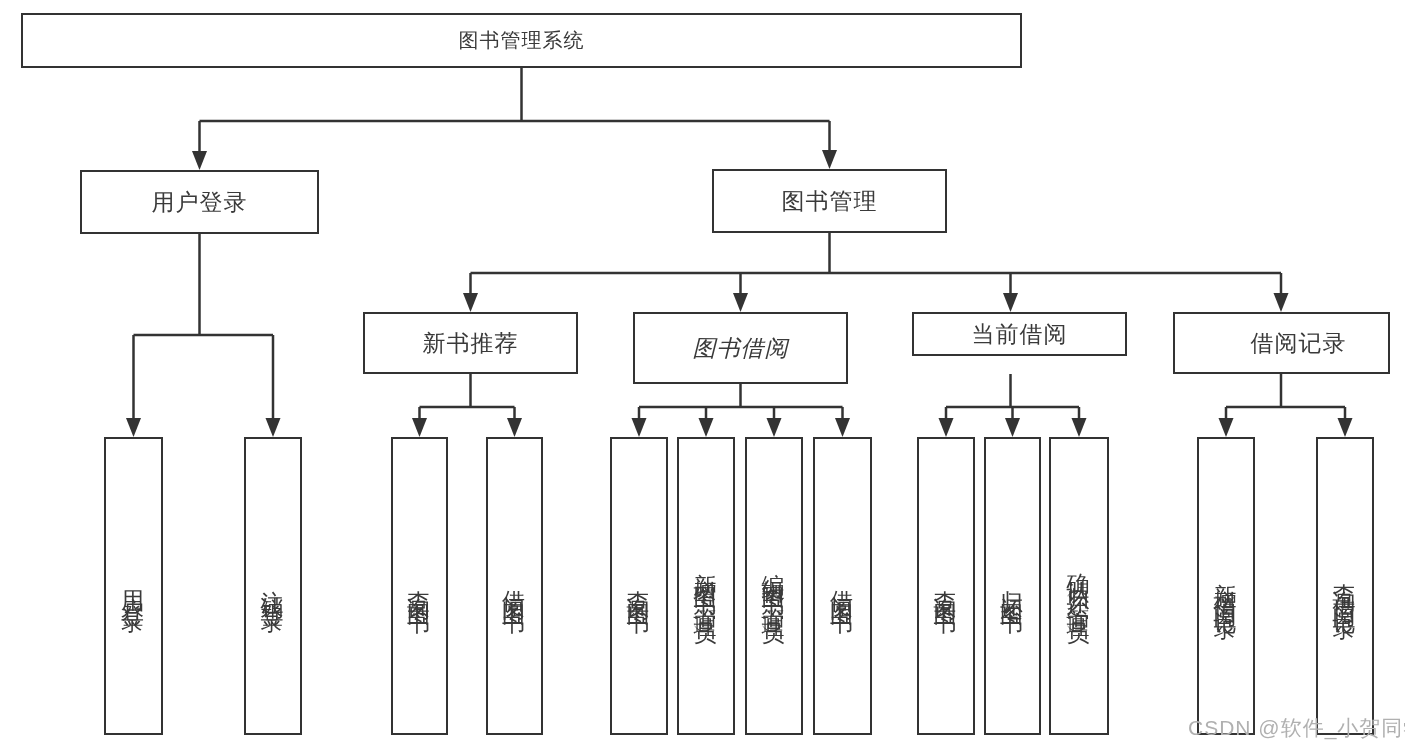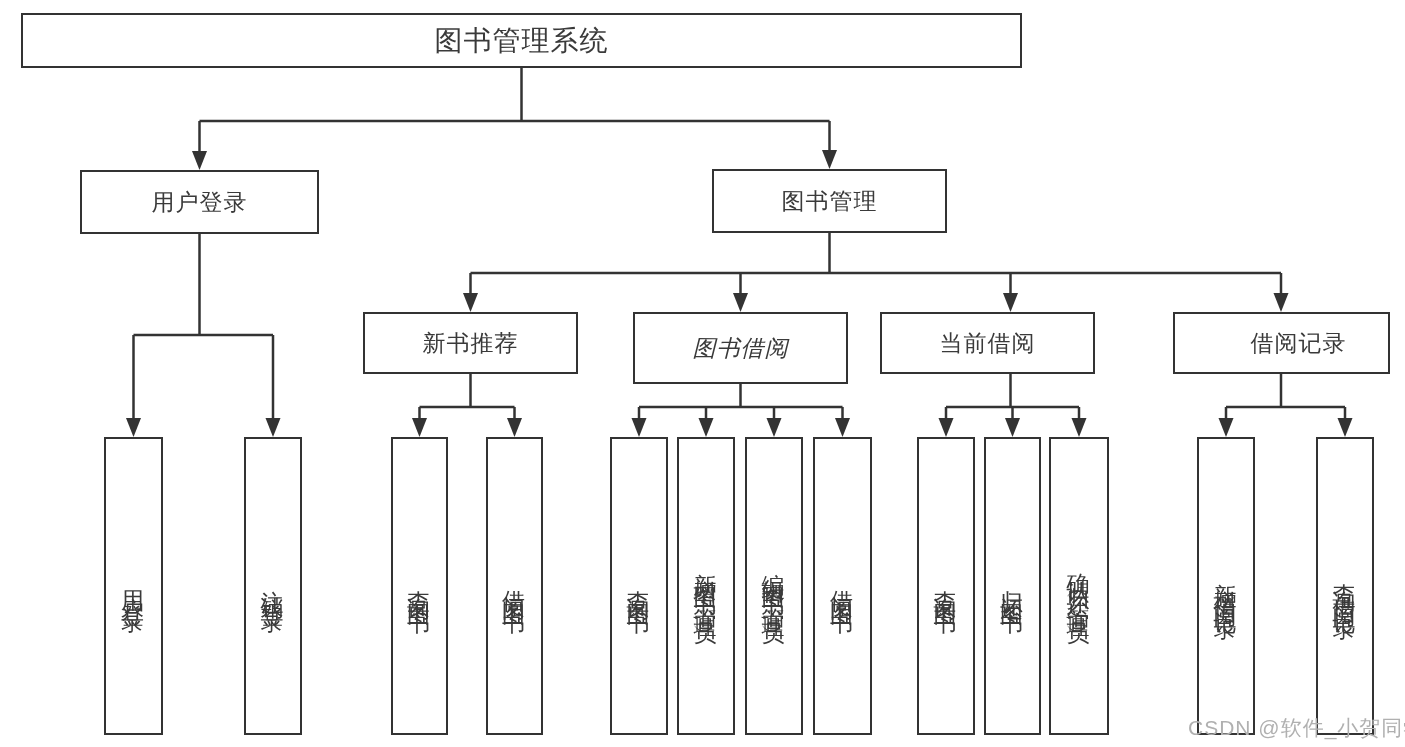--- a/index.html
+++ b/index.html
@@ -13,21 +13,21 @@
   #wires{position:absolute;left:0;top:0;width:1405px;height:747px;}
   .node{
     position:absolute;
     background:#ffffff;
     border:2.5px solid #333333;
     box-sizing:border-box;
     display:flex;align-items:center;justify-content:center;
     color:#3a3a3a;
   }
   .hnode{font-size:23px;letter-spacing:1px;}
-  .rootnode{font-size:28px;letter-spacing:1px;}
+  .rootnode{font-size:20px;letter-spacing:1px;}
   .vnode span{
     writing-mode:vertical-rl;
     text-orientation:mixed;
     font-size:23px;
     letter-spacing:7px;
     white-space:nowrap;
   }
   .watermark{
     position:absolute;
     left:1188px;top:714px;
@@ -119,21 +119,21 @@
   <div class="node hnode" style="left:363px;top:312px;width:215px;height:62px;">
     <span>新书推荐</span>
   </div>
 
   <div class="node hnode" style="left:712px;top:169px;width:235px;height:64px;">
     <span>图书管理</span>
   </div>
   <div class="node hnode" style="left:633px;top:312px;width:215px;height:72px;font-style:italic;">
     <span>图书借阅</span>
   </div>
-  <div class="node hnode" style="left:880px;top:312px;width:215px;height:62px;">
+  <div class="node hnode" style="left:912px;top:312px;width:215px;height:44px;">
     <span>当前借阅</span>
   </div>
   <div class="node hnode" style="left:1173px;top:312px;width:217px;height:62px;padding-left:34px;">
     <span>借阅记录</span>
   </div>
 
   <div class="node vnode" style="left:104px;top:437px;width:59px;height:298px;">
     <span>用户登录</span>
   </div>
   <div class="node vnode" style="left:244px;top:437px;width:58px;height:298px;">

